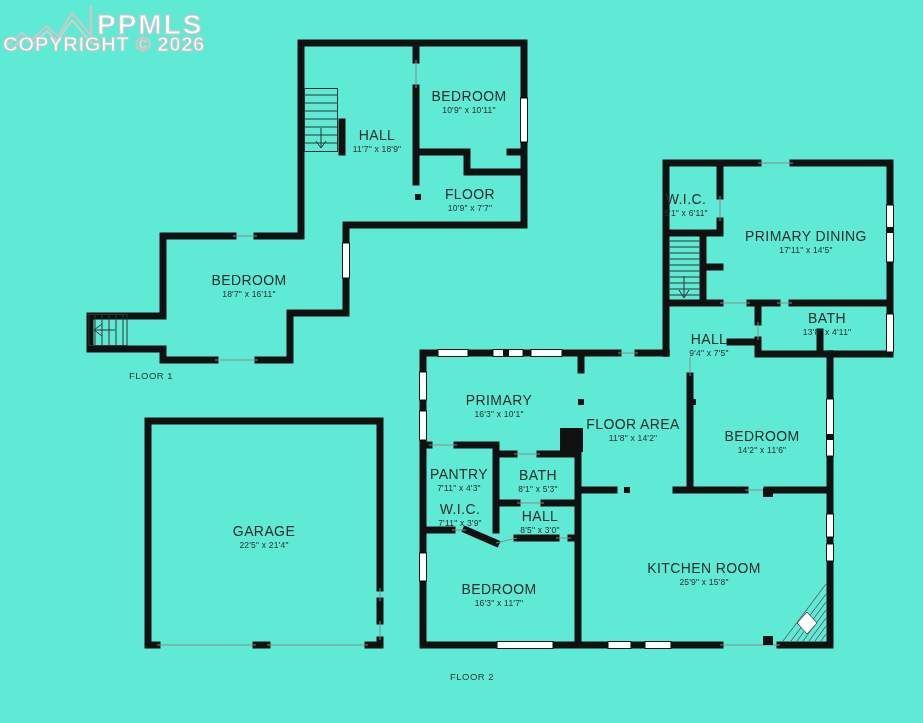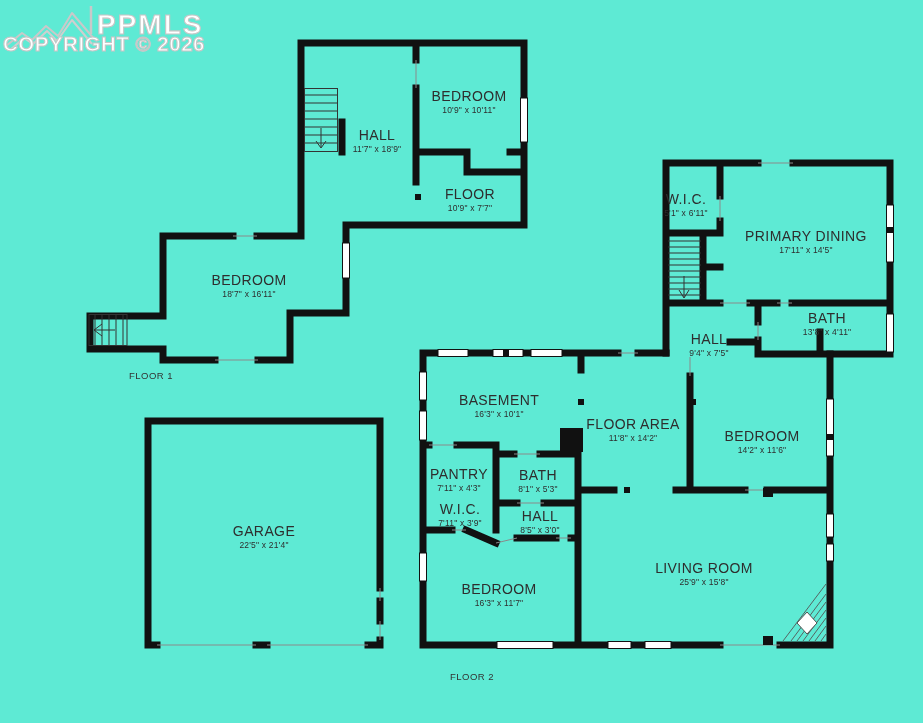--- a/index.html
+++ b/index.html
@@ -207,21 +207,21 @@
   </div>
   <div class="room-label" style="left:827px;top:323px">
     <div class="rn">BATH</div>
     <div class="rd">13'8" x 4'11"</div>
   </div>
   <div class="room-label" style="left:709px;top:344px">
     <div class="rn">HALL</div>
     <div class="rd">9'4" x 7'5"</div>
   </div>
   <div class="room-label" style="left:499px;top:405px">
-    <div class="rn">BASEMENT</div>
+    <div class="rn">PRIMARY</div>
     <div class="rd">16'3" x 10'1"</div>
   </div>
   <div class="room-label" style="left:633px;top:429px">
     <div class="rn">FLOOR AREA</div>
     <div class="rd">11'8" x 14'2"</div>
   </div>
   <div class="room-label" style="left:762px;top:441px">
     <div class="rn">BEDROOM</div>
     <div class="rd">14'2" x 11'6"</div>
   </div>
@@ -239,20 +239,20 @@
   </div>
   <div class="room-label" style="left:540px;top:521px">
     <div class="rn">HALL</div>
     <div class="rd">8'5" x 3'0"</div>
   </div>
   <div class="room-label" style="left:499px;top:594px">
     <div class="rn">BEDROOM</div>
     <div class="rd">16'3" x 11'7"</div>
   </div>
   <div class="room-label" style="left:704px;top:573px">
-    <div class="rn">LIVING ROOM</div>
+    <div class="rn">KITCHEN ROOM</div>
     <div class="rd">25'9" x 15'8"</div>
   </div>
 
   <div class="floor-label" style="left:97px;top:370px">FLOOR 1</div>
   <div class="floor-label" style="left:418px;top:671px">FLOOR 2</div>
 
 </div>
 
 </body></html>

